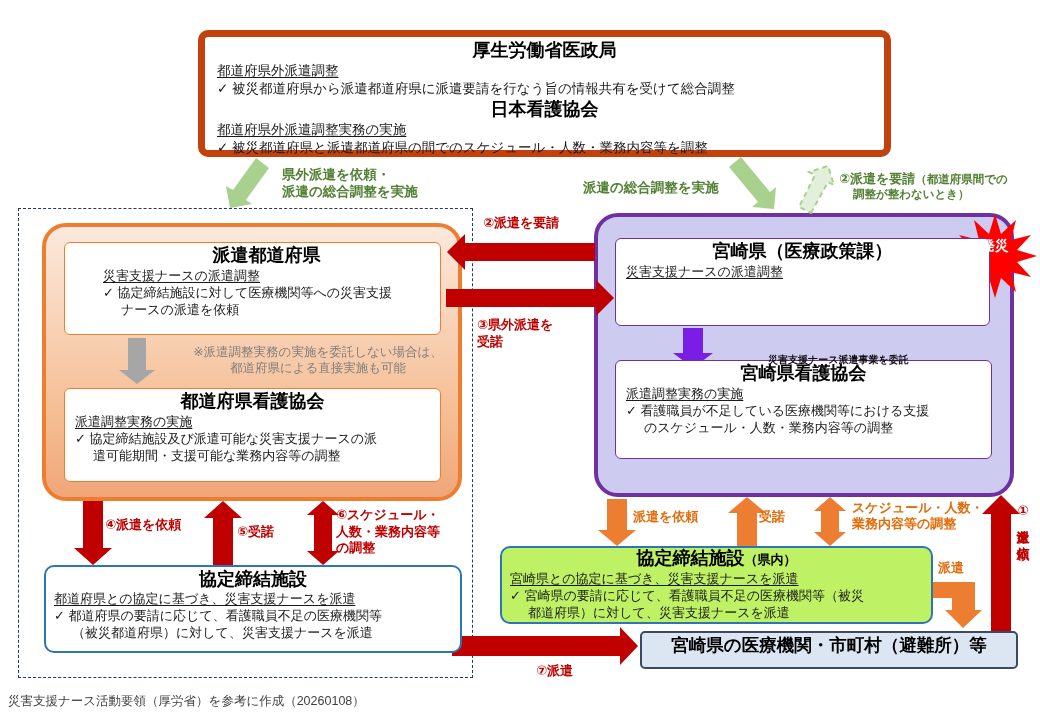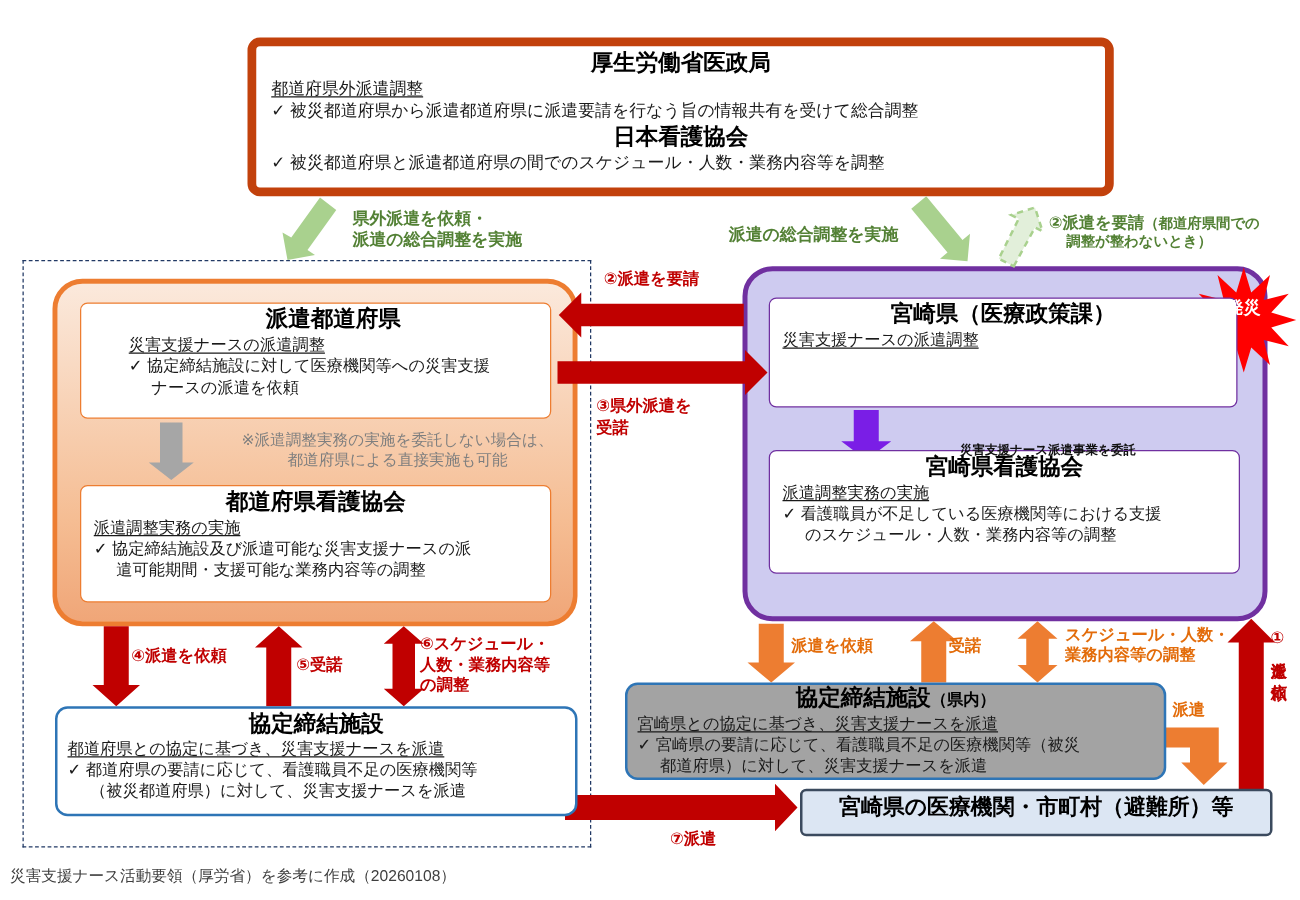--- a/index.html
+++ b/index.html
@@ -16,21 +16,21 @@
   #purple-c{left:594px;top:213px;width:420px;height:284px;border:4px solid #7030A0;
         border-radius:24px;background:#CECBF0;z-index:1;}
 
   
   .wbox{background:#fff;z-index:3;padding:1px 10px;}
   #b-dispatch{left:64px;top:242px;width:377px;height:93px;border:1.5px solid #ED7D31;border-radius:6px;padding-left:38px;}
   #b-prefnurse{left:64px;top:388px;width:377px;height:94px;border:1.5px solid #ED7D31;border-radius:6px;}
   #b-miyapref{left:615px;top:238px;width:375px;height:88px;border:1.5px solid #7030A0;border-radius:6px;}
   #b-miyanurse{left:615px;top:360px;width:377px;height:99px;border:1.5px solid #7030A0;border-radius:6px;}
   #b-agl{left:44px;top:565px;width:418px;height:88px;border:2.5px solid #2E75B6;border-radius:10px;background:#fff;z-index:3;padding:1px 8px;}
-  #b-agr{left:500px;top:546px;width:433px;height:78px;border:2.5px solid #2E75B6;border-radius:10px;background:#a3a3a3;z-index:3;padding:0 8px;}
+  #b-agr{left:500px;top:546px;width:433px;height:78px;border:2.5px solid #2E75B6;border-radius:10px;background:#bef264;z-index:3;padding:0 8px;}
   #b-med{left:640px;top:631px;width:378px;height:38px;border:2.5px solid #3B4A5E;border-radius:5px;
          background:#DCE6F3;z-index:3;display:flex;justify-content:center;
          font-weight:bold;font-size:17.5px;color:#000;}
 
   
   .jp-title{font-weight:bold;text-align:center;font-size:18px;line-height:23px;color:#000;}
   .body13{font-size:13px;line-height:17px;}
   .body135{font-size:13.5px;line-height:18px;}
   .u{text-decoration:underline;text-underline-offset:2px;}
   .bullet{white-space:pre-line;padding-left:18px;text-indent:-18px;}
@@ -67,20 +67,21 @@
 </head>
 <body>
 
 <div id="dashed" class="abs"></div>
 
 <div id="mhlw" class="abs">
   <div class="jp-title">厚生労働省医政局</div>
   <div class="body135 u">都道府県外派遣調整</div>
   <div class="body135">✓ 被災都道府県から派遣都道府県に派遣要請を行なう旨の情報共有を受けて総合調整</div>
   <div class="jp-title">日本看護協会</div>
+  <div class="body135 u">都道府県外派遣調整実務の実施</div>
   <div class="body135">✓ 被災都道府県と派遣都道府県の間でのスケジュール・人数・業務内容等を調整</div>
 </div>
 
 <div id="orange-c" class="abs"></div>
 
 <div id="purple-c" class="abs"></div>
 
 <svg id="svg-layer" class="abs" width="1040" height="720" viewBox="0 0 1040 720">
   <polygon points="256,158 233,190 226,186 230,208 252,204 246,200 269,168" fill="#A9D18E"></polygon>
   <polygon points="729,167 758,202 752,207 774,209 776,187 770,192 741,157" fill="#A9D18E"></polygon>

